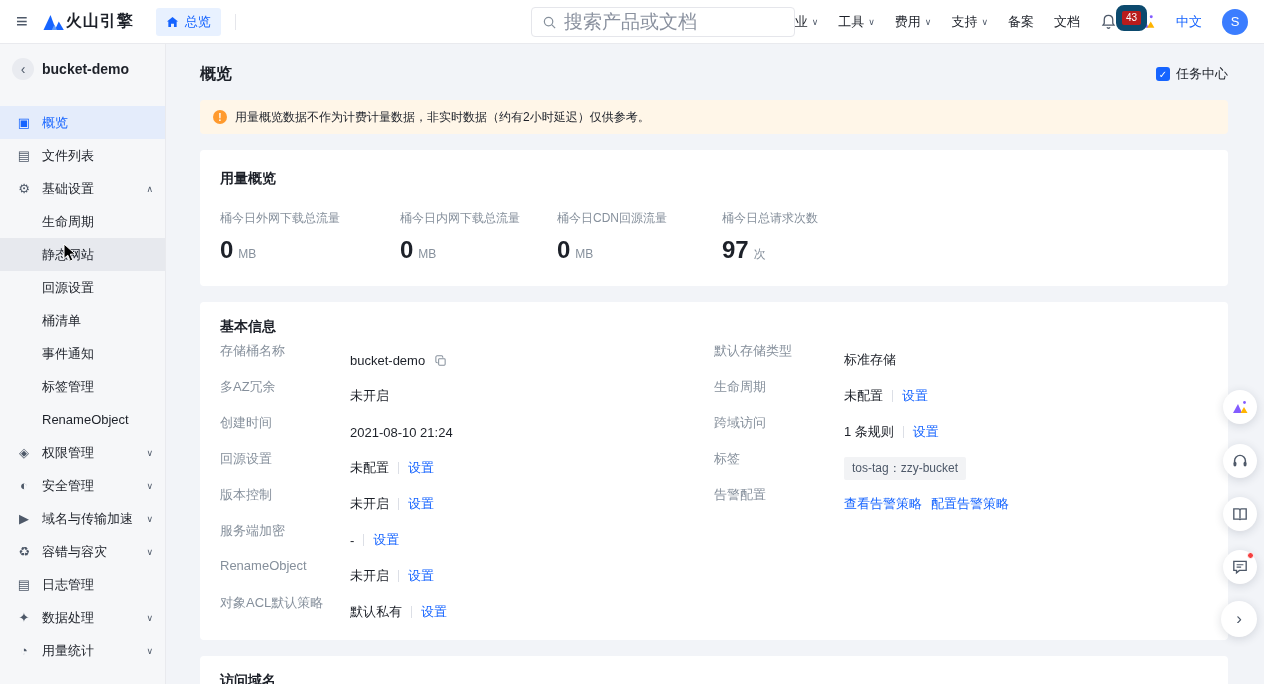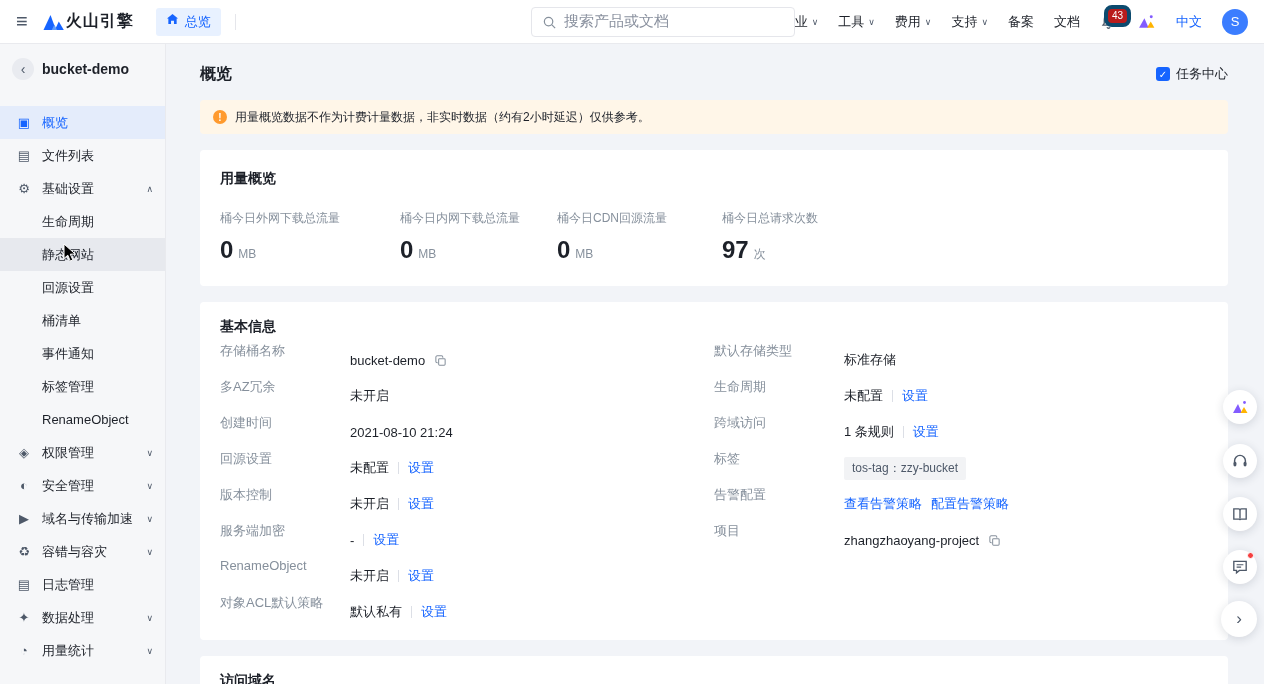--- a/index.html
+++ b/index.html
@@ -5,31 +5,31 @@
   *{margin:0;padding:0;box-sizing:border-box}
   html,body{width:1264px;height:684px;overflow:hidden}
   body{font-family:"Liberation Sans","DejaVu Sans",sans-serif;color:#1d2129;background:#fff;font-size:13px}
   .app{position:relative;width:1264px;height:684px;overflow:hidden;background:#f2f4f8}
 
   
   .topbar{position:absolute;top:0;left:0;right:0;height:44px;background:#fff;border-bottom:1px solid #e9eaee;display:flex;align-items:center;padding:0 16px;z-index:30}
   .hamburger{font-size:20px;color:#4e5969;cursor:pointer;line-height:1;margin-top:-2px}
   .logo{display:flex;align-items:center;margin-left:14px;cursor:pointer}
   .logo-text{font-size:16px;font-weight:bold;letter-spacing:1px;color:#1d2129}
-  .overview-btn{margin-left:22px;display:flex;gap:6px;background:#e8f1ff;color:#1664ff;font-size:13px;padding:5px 10px;border-radius:3px;cursor:pointer;white-space:nowrap}
+  .overview-btn{margin-left:22px;display:flex;align-items:center;gap:6px;background:#e8f1ff;color:#1664ff;font-size:13px;padding:5px 10px;border-radius:3px;cursor:pointer;white-space:nowrap}
   .tb-sep{width:1px;height:16px;background:#e5e6eb;margin-left:14px}
   .search{position:absolute;left:531px;top:7px;width:264px;height:30px;border:1px solid #e5e6eb;border-radius:4px;background:#fff;display:flex;align-items:center;gap:7px;padding:0 10px}
-  .search input{border:none;outline:none;flex:1;font-size:15px;color:#1d2129;font-family:Liberation Mono, monospace;background:transparent}
+  .search input{border:none;outline:none;flex:1;font-size:19px;color:#1d2129;font-family:Liberation Serif, serif;background:transparent}
   .search input::placeholder{color:#8a919f}
   .tb-right{margin-left:auto;display:flex;align-items:center;gap:20px;font-size:13px;color:#1d2129}
   .tb-menu{display:flex;align-items:center;gap:4px;cursor:pointer;white-space:nowrap}
   .tb-chevron{font-size:9px;color:#4e5969}
   .tb-link{cursor:pointer;white-space:nowrap}
   .bell-wrap{position:relative;display:flex;cursor:pointer}
-  .badge{position:absolute;top:-8px;left:4px;background:#b91c1c;color:#fff;font-size:10px;line-height:1;padding:2px 4px;border-radius:8px;border:4px solid #0c4a6e}
+  .badge{position:absolute;top:-8px;left:16px;background:#b91c1c;color:#fff;font-size:10px;line-height:1;padding:2px 4px;border-radius:8px;border:6px solid #0c4a6e}
   .promo-ico{display:flex;cursor:pointer}
   .lang{cursor:pointer;color:#1664ff}
   .avatar{width:26px;height:26px;border-radius:50%;background:#3b7dff;color:#fff;font-size:13px;display:flex;align-items:center;justify-content:center;cursor:pointer}
 
   
   .sidebar{position:absolute;top:44px;left:0;bottom:0;width:166px;background:#f6f7f9;border-right:1px solid #e9eaee;overflow:hidden;z-index:20}
   .sb-header{display:flex;align-items:center;gap:8px;padding:14px 12px 10px 12px}
   .back-btn{width:22px;height:22px;border-radius:50%;background:#e9ebf0;color:#4e5969;font-size:14px;display:flex;align-items:center;justify-content:center;cursor:pointer;flex:none}
   .sb-title{font-size:14px;font-weight:bold;color:#1d2129;white-space:nowrap;overflow:hidden}
   .sb-items{margin-top:16px}
@@ -490,35 +490,20 @@
               <div class="info-label">告警配置</div>
               <div class="info-value">
 
                   <a class="seg-link">查看告警策略</a>
 
                   <a class="seg-link">配置告警策略</a>
 
                 </div>
             </div>
 
-            <div class="info-row">
-              <div class="info-label">项目</div>
-              <div class="info-value">
-
-                  <span>zhangzhaoyang-project</span>
-
-                  <span class="seg-copy">
-                  <svg width="13" height="13" viewBox="0 0 14 14">
-                    <rect x="5" y="5" width="7" height="7" rx="1" fill="none" stroke="#86909c" stroke-width="1.1"></rect>
-                    <path d="M9.5 4V3.4A1.4 1.4 0 0 0 8.1 2H3.4A1.4 1.4 0 0 0 2 3.4v4.7A1.4 1.4 0 0 0 3.4 9.5H4" fill="none" stroke="#86909c" stroke-width="1.1"></path>
-                  </svg>
-                </span>
-
-                </div>
-            </div>
           </div>
       </div>
     </section>
 
     <section class="card domain">
       <h2 class="card-title">访问域名</h2>
     </section>
   </main>
 
   <div class="fab fab-promo">

